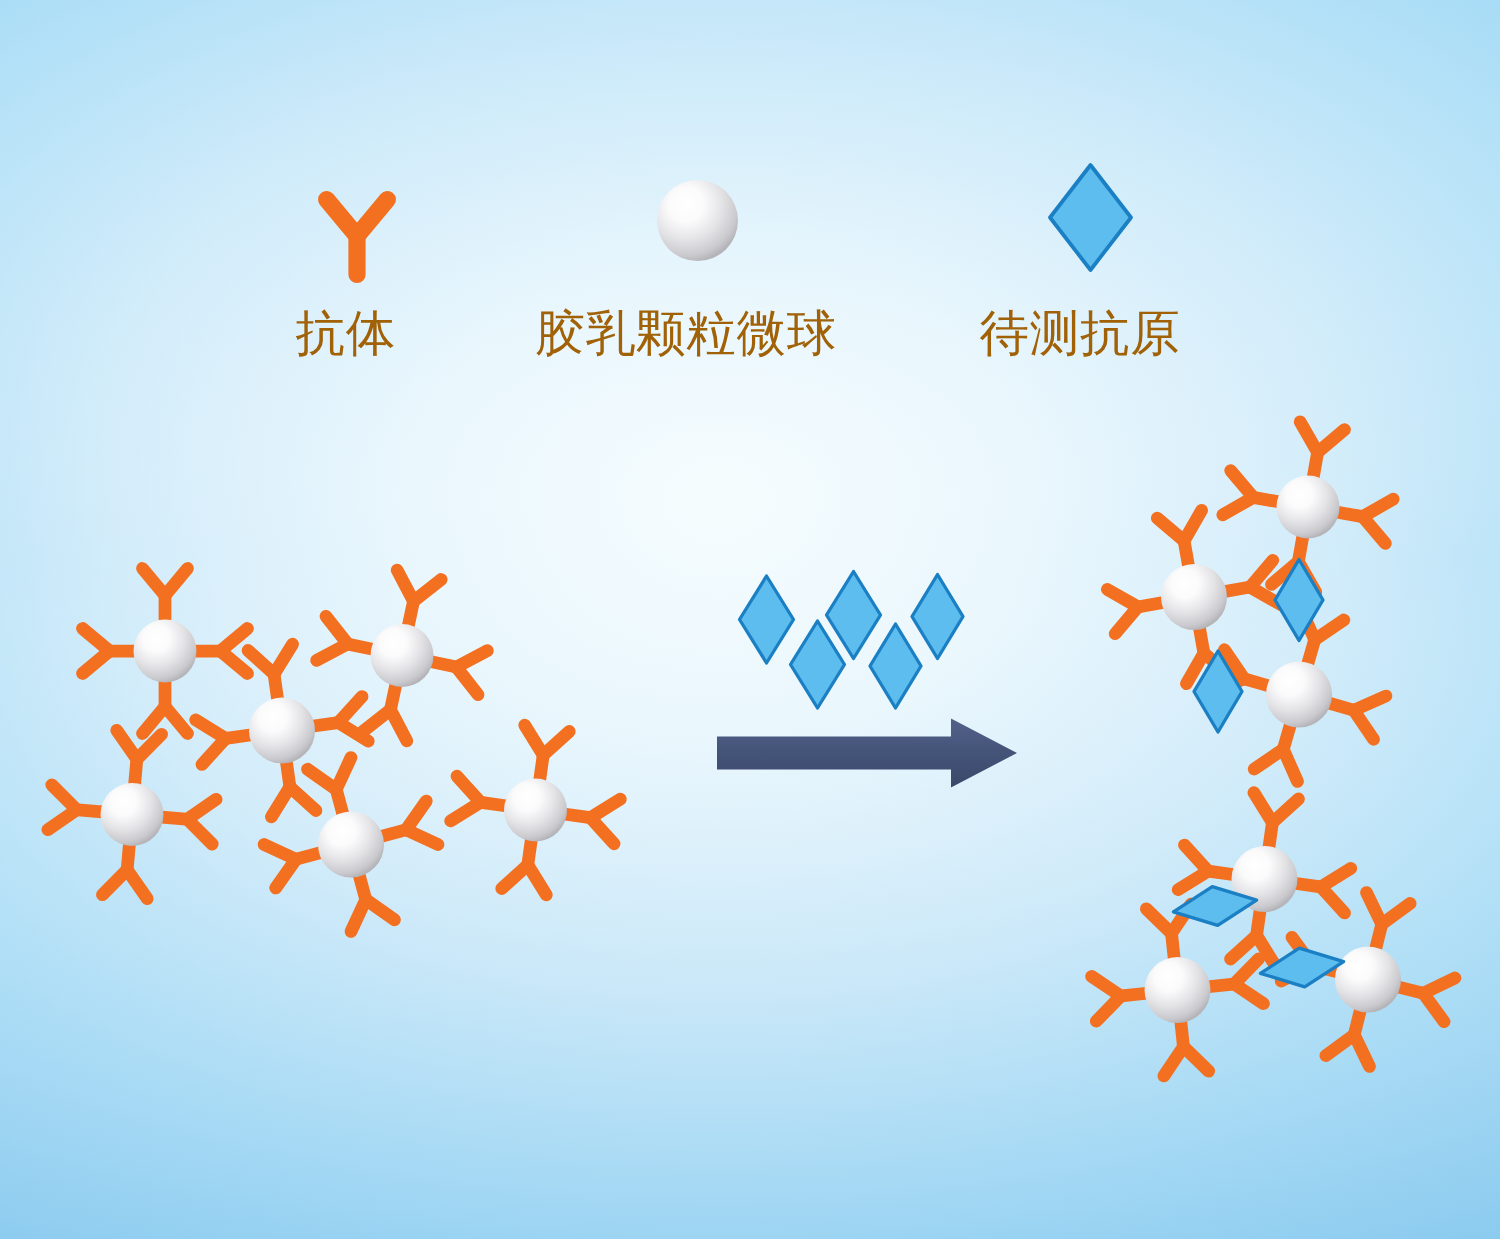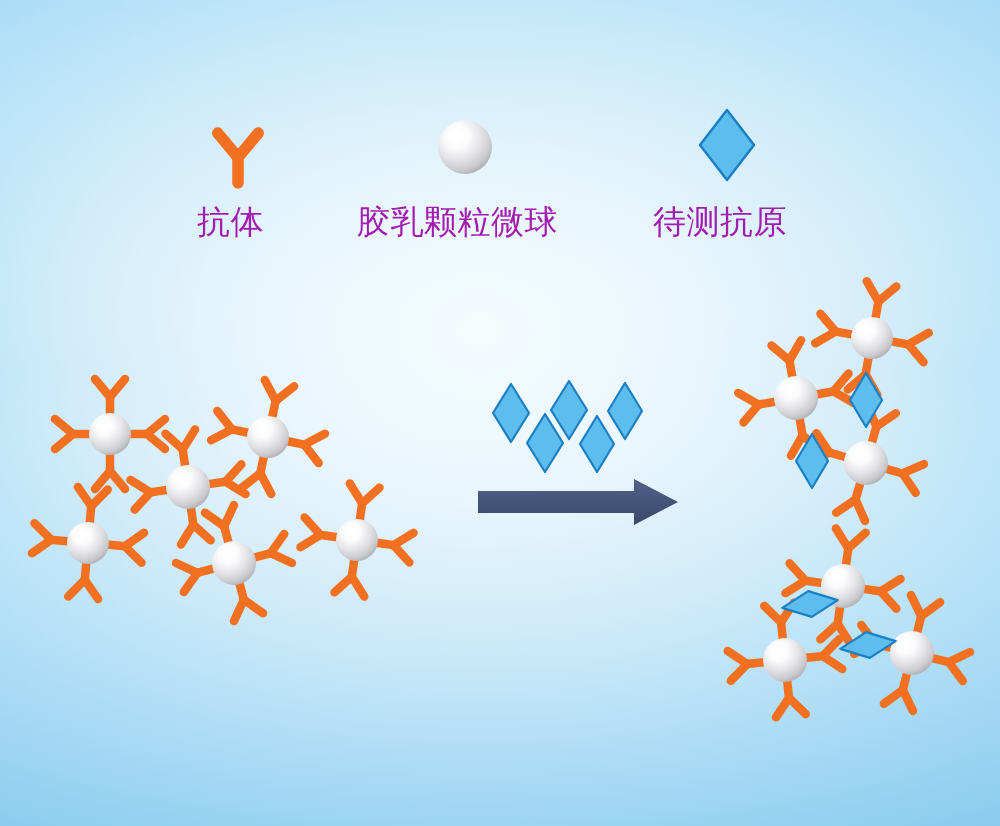--- a/index.html
+++ b/index.html
@@ -17,21 +17,21 @@
   }
   #bg-svg, #scene-svg {
     position: absolute;
     left: 0;
     top: 0;
     width: 1000px;
     height: 826px;
   }
   .legend-label {
     position: absolute;
-    color: #a21caf;
+    color: #a16207;
     font-family: "DejaVu Sans", "Liberation Sans", sans-serif;
     font-size: 33px;
     line-height: 1;
     white-space: nowrap;
     letter-spacing: 0.5px;
   }
   #label-antibody   { left: 197px; top: 205px; }
   #label-latex      { left: 357px; top: 205px; }
   #label-antigen    { left: 653px; top: 205px; }
 </style>

